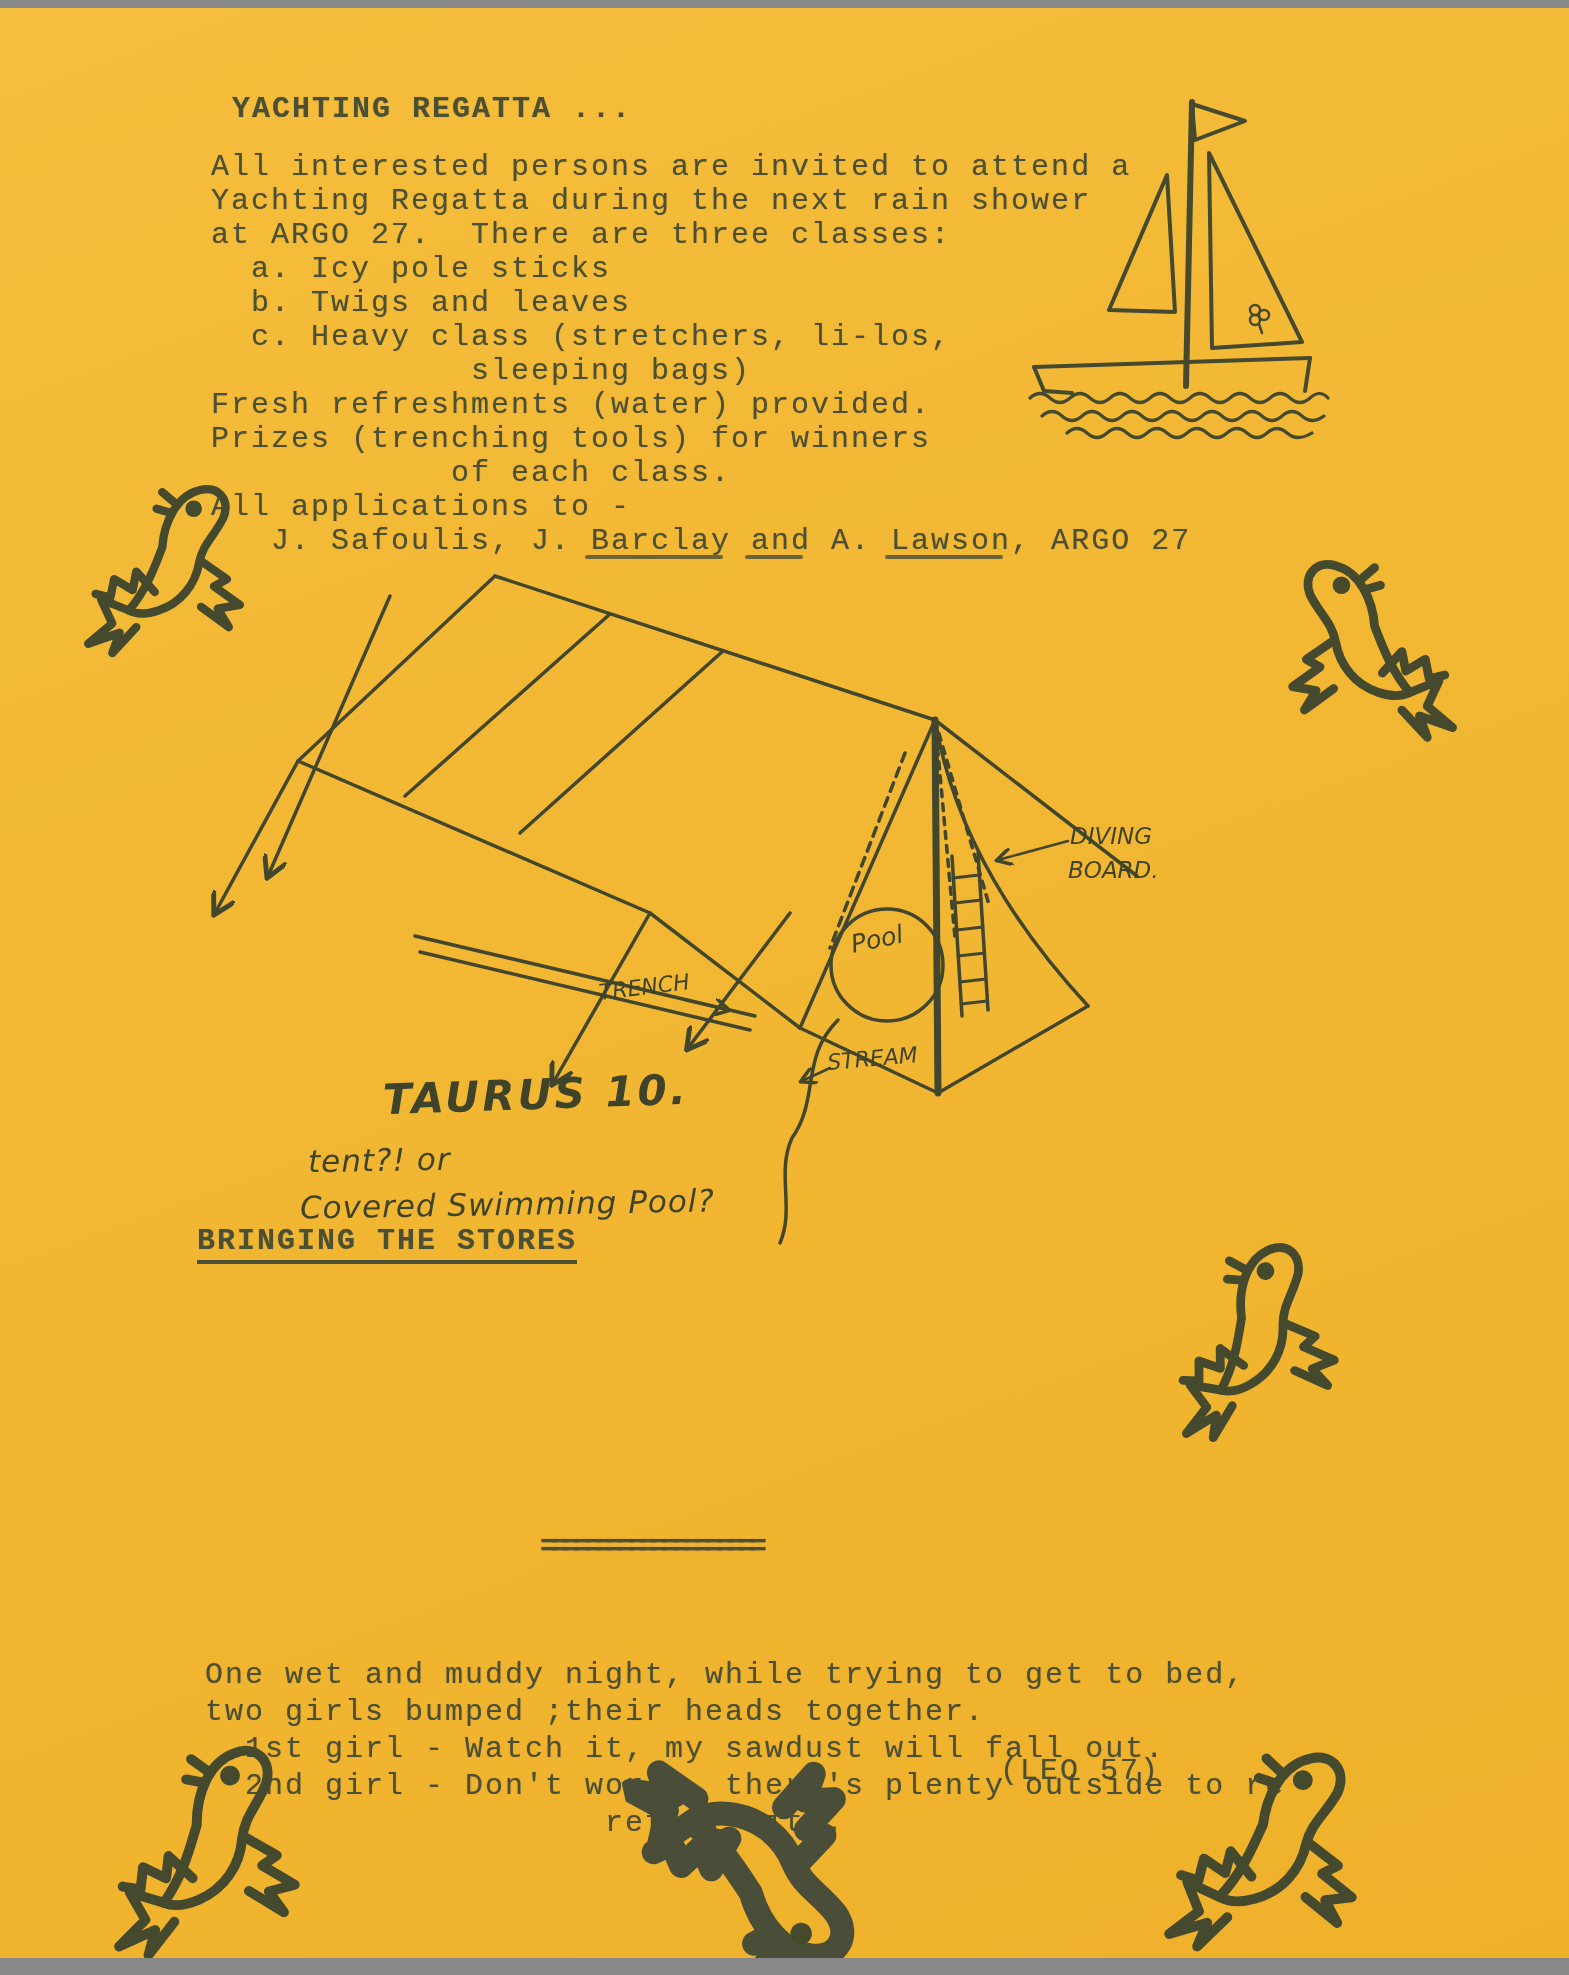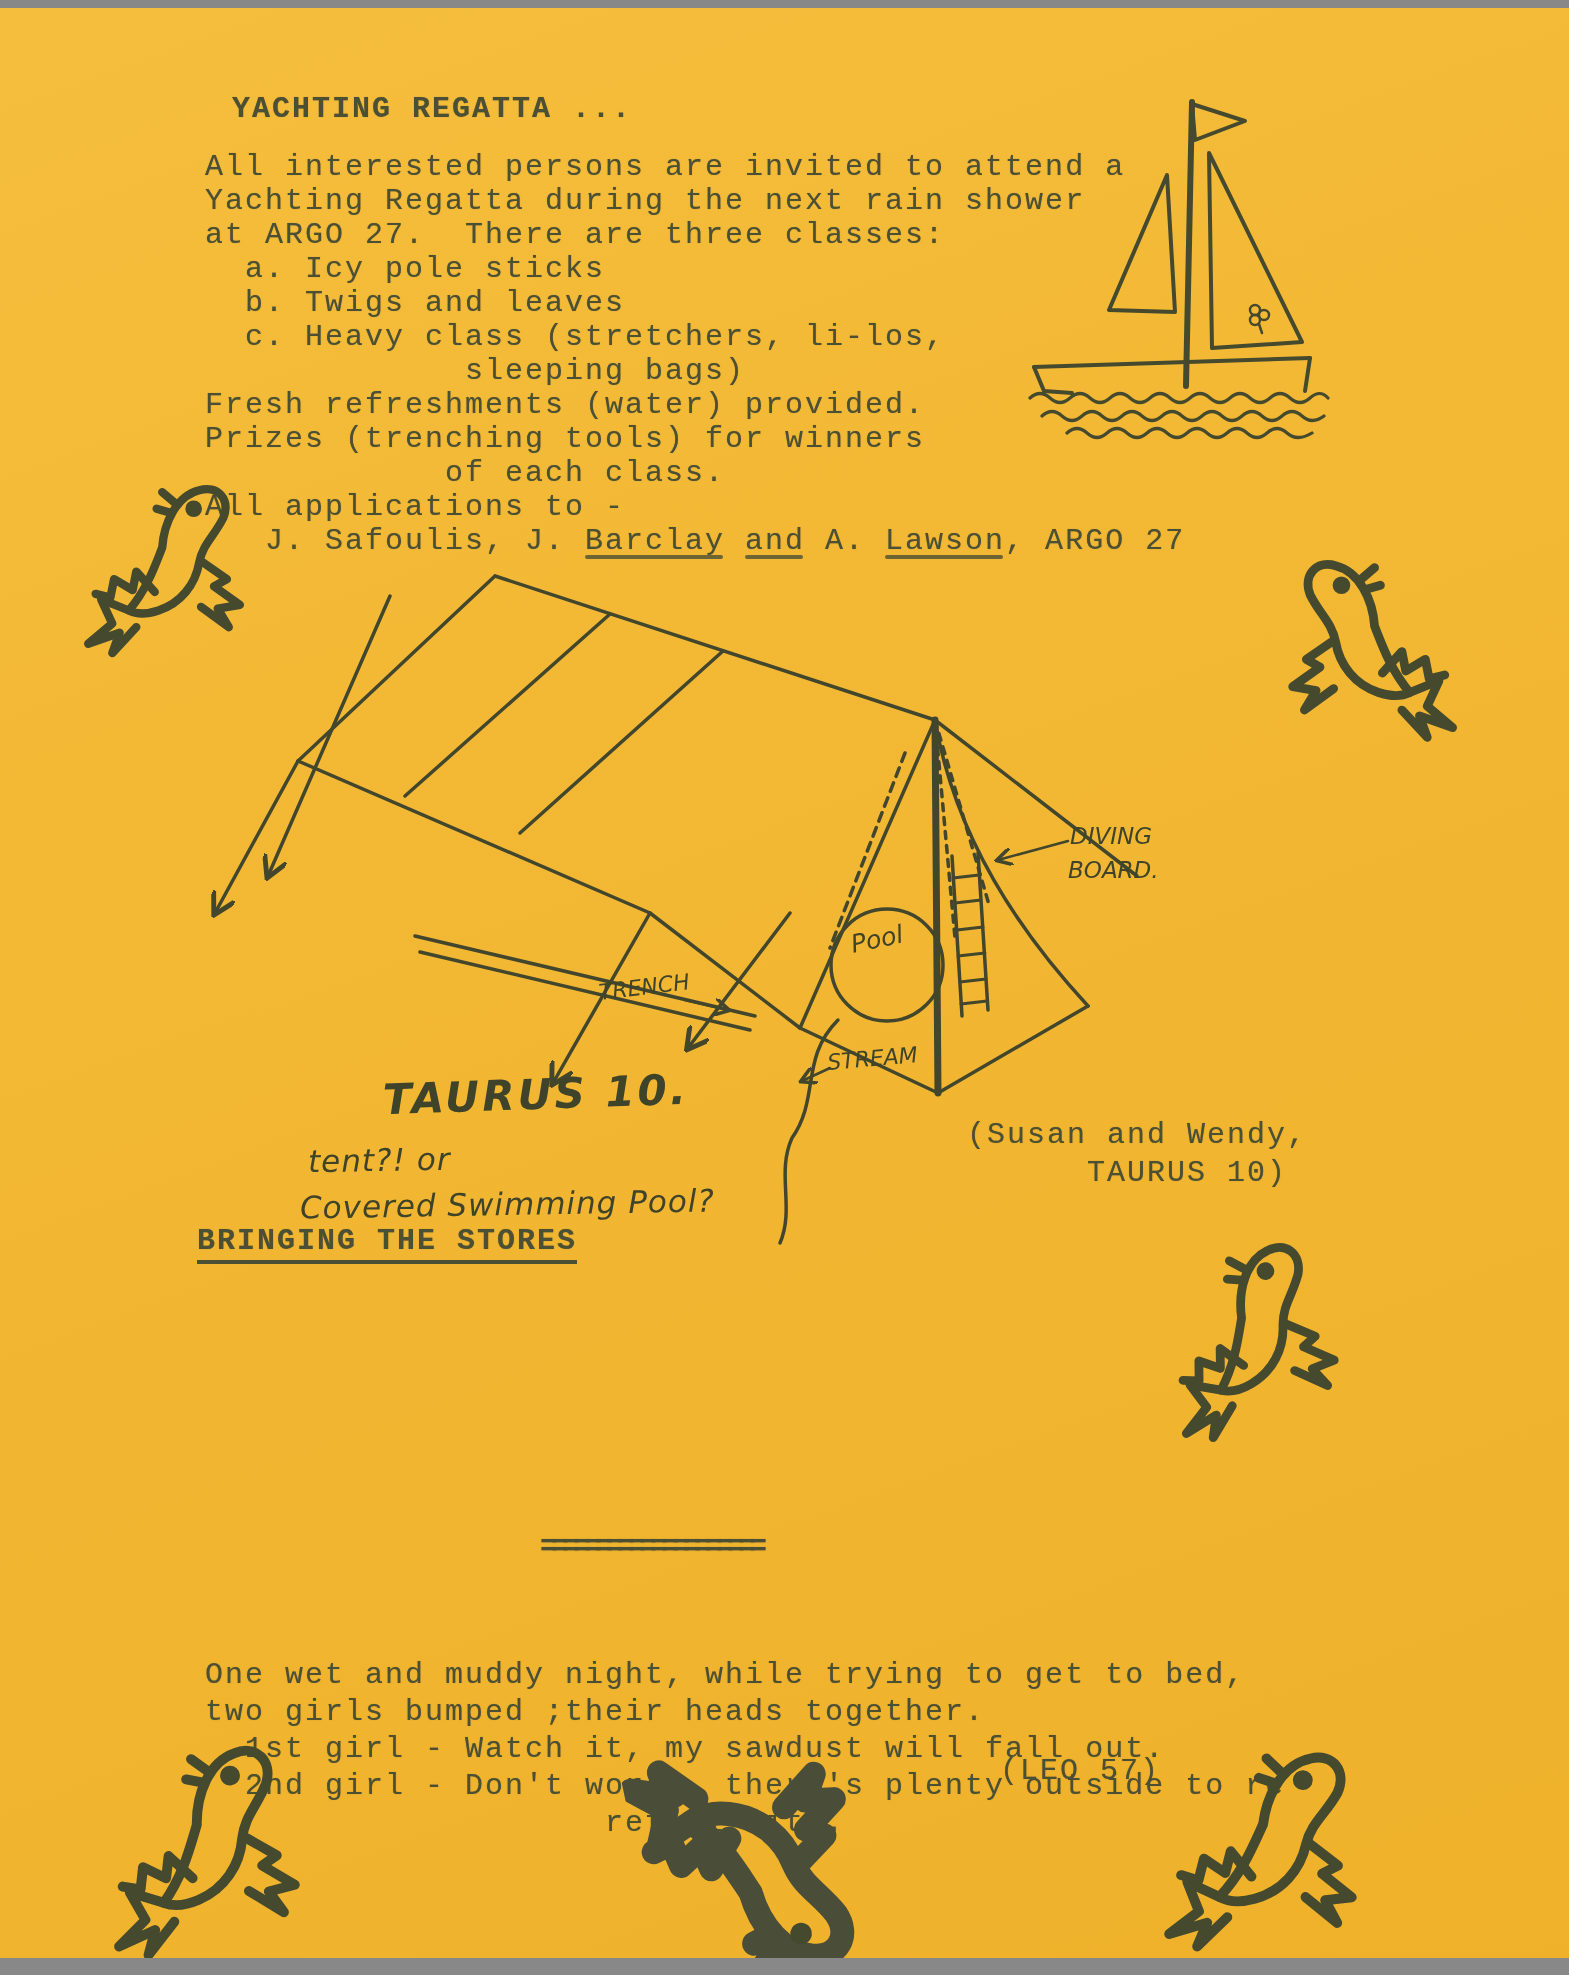--- a/index.html
+++ b/index.html
@@ -52,21 +52,21 @@
         <path fill="none" d="M49,12 L42,6 M46,17 L39,15"></path>
         <path fill="none" d="M24,70 L9,64 L15,77 L2,88 L19,82 L15,93 L28,79"></path>
         <path fill="none" d="M38,60 L28,49 L26,59 L16,53 L14,63 L6,61"></path>
         <path fill="none" d="M64,44 L77,53 L70,57 L84,67 L72,69 L78,79 L63,68"></path>
       </g>
     </defs>
   </svg>
 
   <pre class="tw title" style="left:232px;top:84px;">YACHTING REGATTA ...</pre>
 
-  <pre class="tw" style="left:205px;top:142px;">All interested persons are invited to attend a
+  <pre class="tw" style="left:211px;top:142px;">All interested persons are invited to attend a
 Yachting Regatta during the next rain shower
 at ARGO 27.  There are three classes:
   a. Icy pole sticks
   b. Twigs and leaves
   c. Heavy class (stretchers, li-los,
              sleeping bags)
 Fresh refreshments (water) provided.
 Prizes (trenching tools) for winners
             of each class.
 All applications to -
@@ -143,22 +143,20 @@
     <text class="hnd" x="888" y="330" font-size="23">BOARD.</text>
     <text class="hnd" x="673" y="405" font-size="25" transform="rotate(-12 673 405)">Pool</text>
     <text class="hnd" x="420" y="452" font-size="22" transform="rotate(-7 420 452)">TRENCH</text>
     <text class="hnd" x="648" y="522" font-size="22" transform="rotate(-5 648 522)">STREAM</text>
   </svg>
 
   <p class="hand big" style="left:383px;top:1062px;">TAURUS 10.</p>
   <p class="hand q" style="left:308px;top:1134px;">tent?! or</p>
   <p class="hand q" style="left:300px;top:1178px;">Covered Swimming Pool?</p>
 
-  <pre class="tw credit" style="left:967px;top:1108px;">(Susan and Wendy,
-      TAURUS 10)</pre>
 
   <pre class="tw heading" style="left:197px;top:1216px;">BRINGING THE STORES</pre>
 
   <pre class="tw divider" style="left:540px;top:1522px;">====================</pre>
 
   <pre class="tw joke" style="left:205px;top:1649px;">One wet and muddy night, while trying to get to bed,
 two girls bumped ;their heads together.
   1st girl - Watch it, my sawdust will fall out.
   2nd girl - Don't worry, there's plenty outside to re
                     refill with.</pre>

